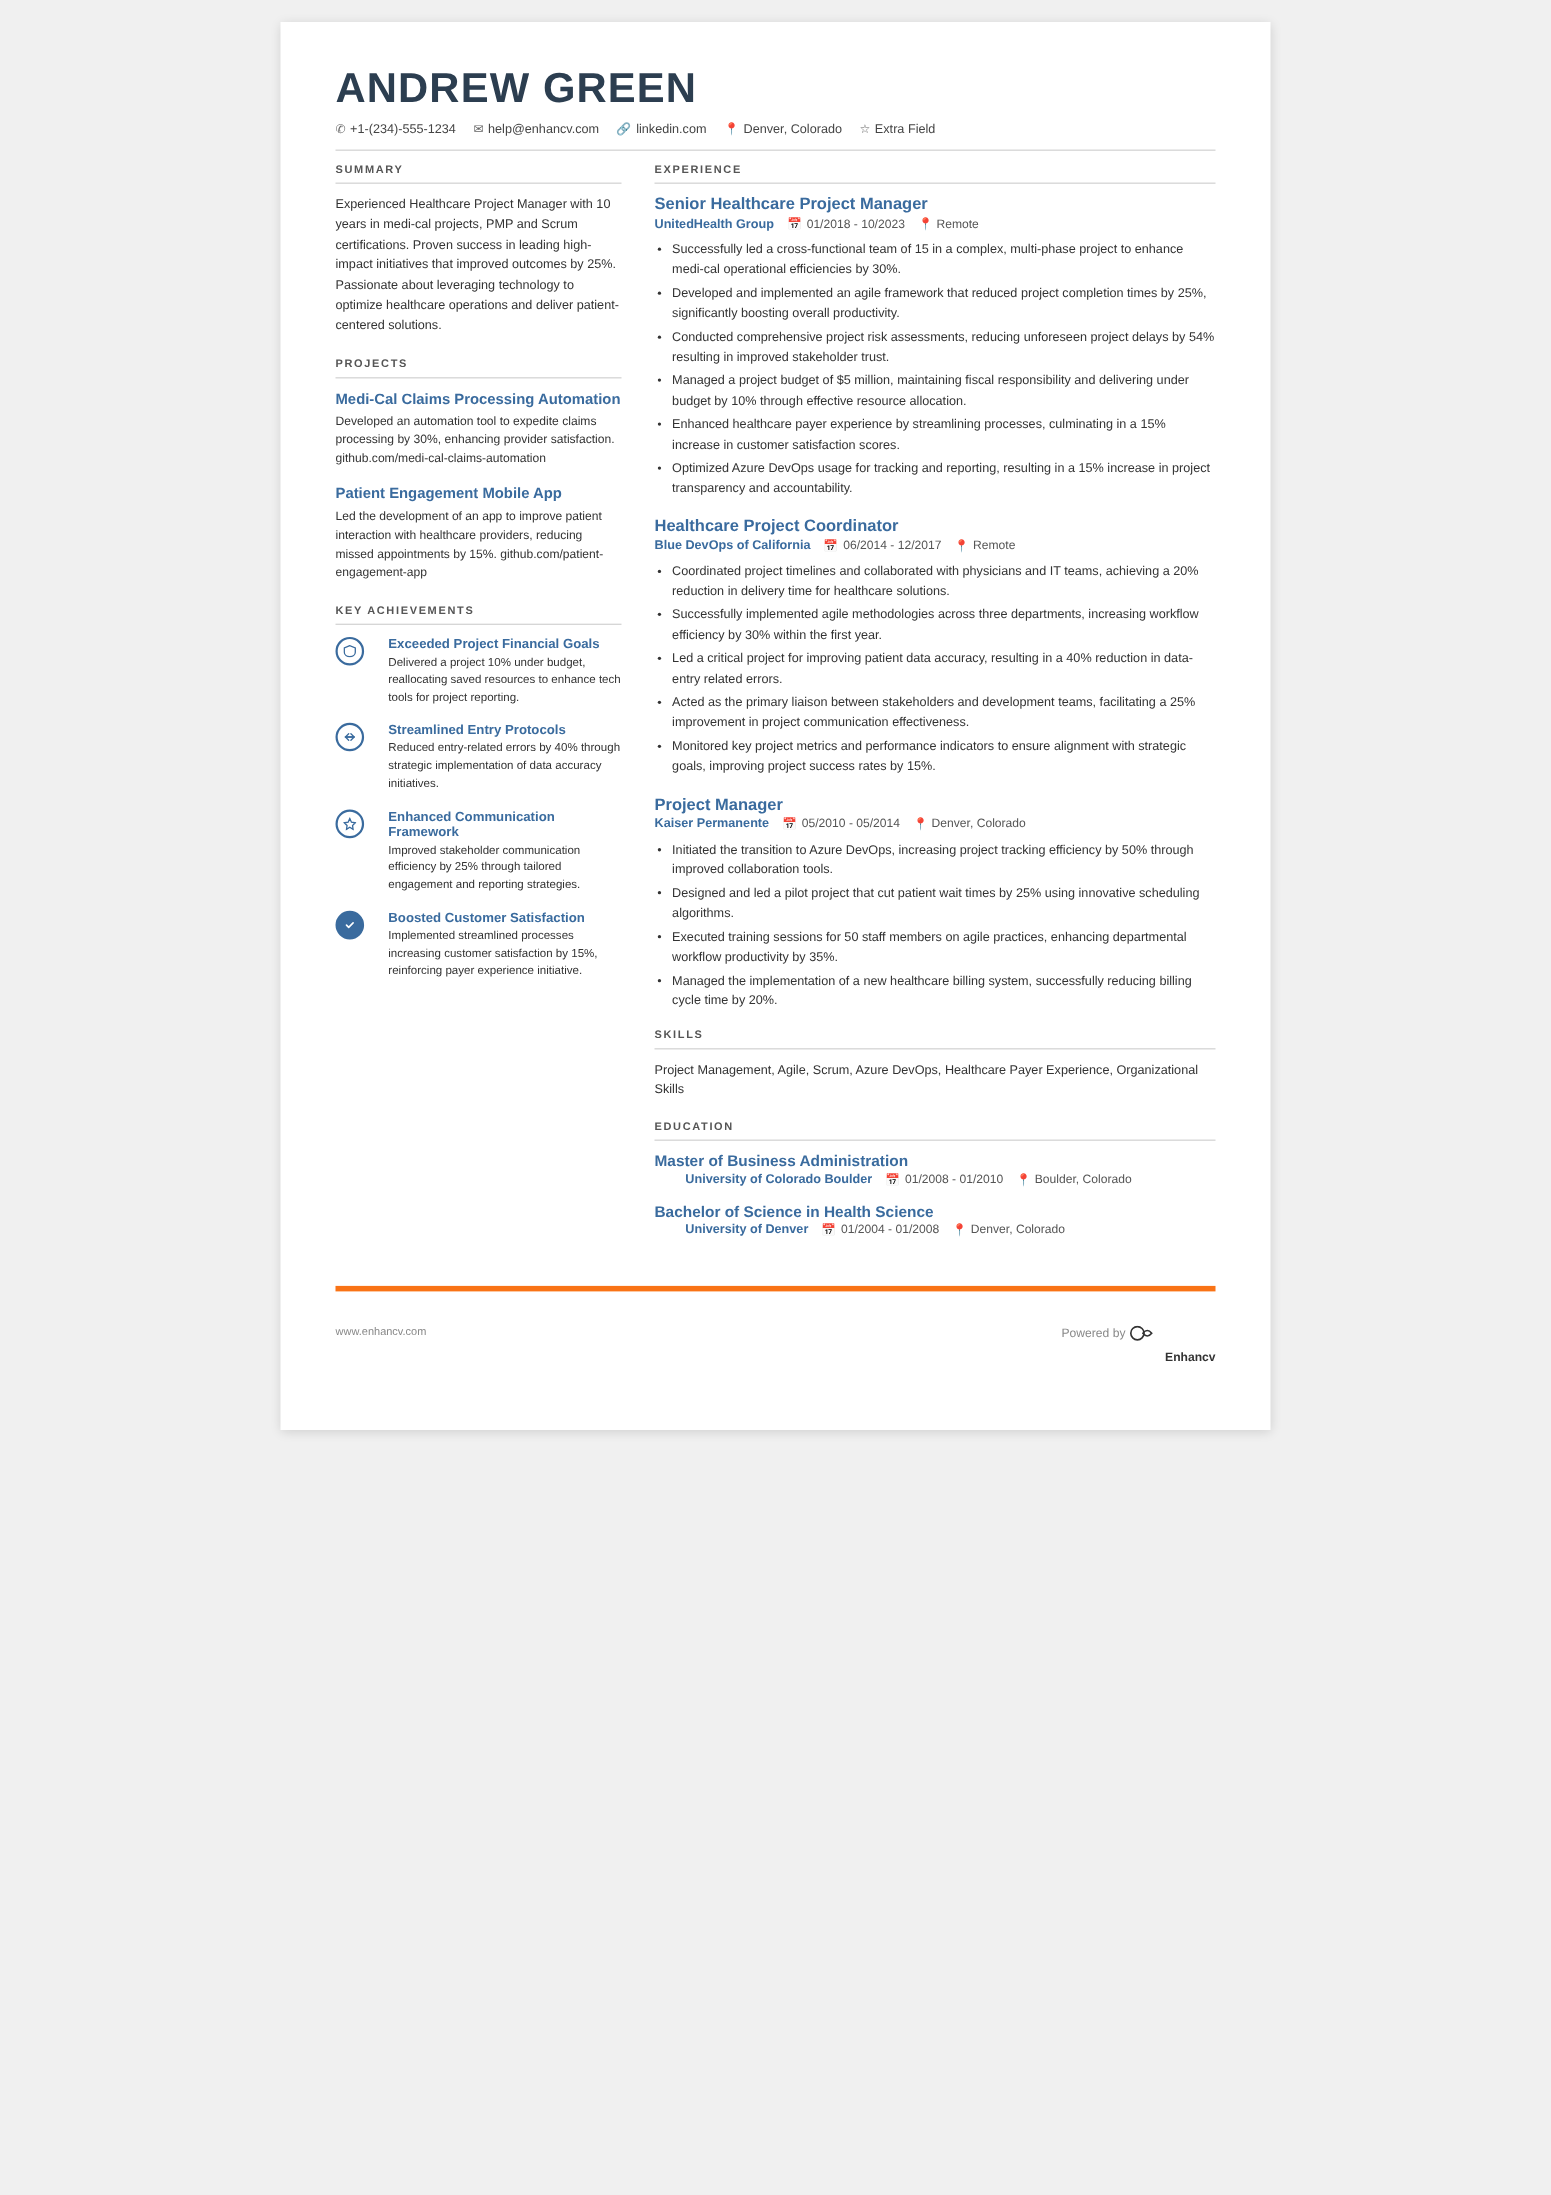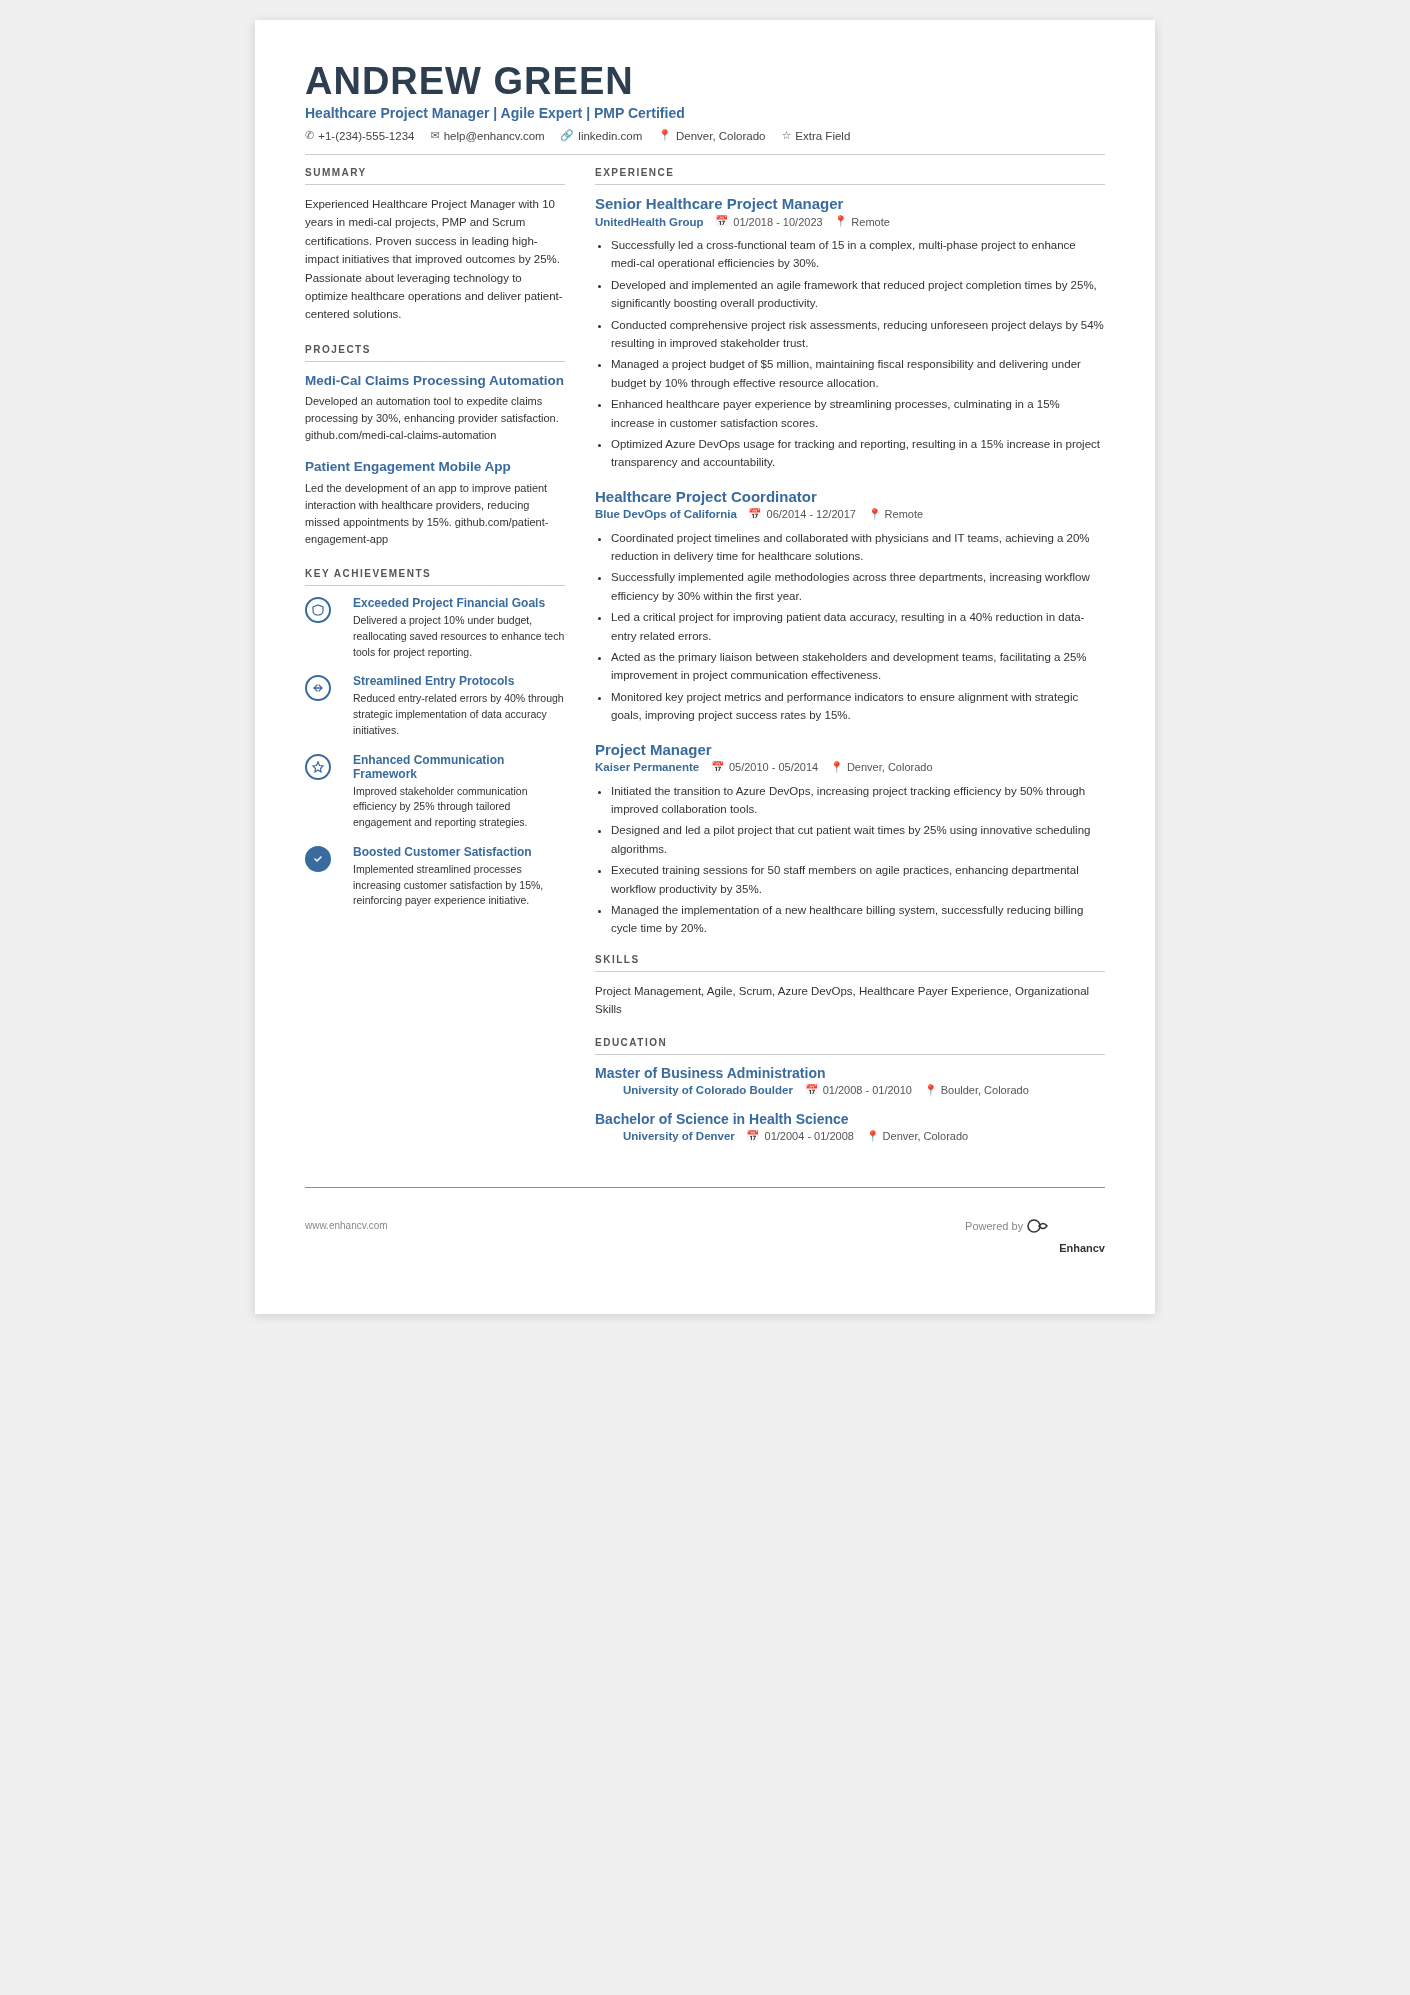--- a/index.html
+++ b/index.html
@@ -237,21 +237,21 @@
       align-items: center;
       gap: 3px;
     }
     
     .footer {
       display: flex;
       justify-content: space-between;
       align-items: center;
       margin-top: 30px;
       padding-top: 10px;
-      border-top: 1px solid #f97316;
+      border-top: 5px solid #f97316;
     }
     .footer-left {
       font-size: 10px;
       color: #888;
       font-family: Arial, sans-serif;
     }
     .footer-right {
       display: flex;
       align-items: center;
       gap: 6px;
@@ -272,21 +272,20 @@
       gap: 12px;
     }
   </style>
 </head>
 <body>
 
 <div class="page">
 
   <div class="header">
     <div class="name">ANDREW GREEN</div>
-    <div class="title">Healthcare Project Manager | Agile Expert | PMP Certified</div>
     <div class="contact-bar">
       <div class="contact-item">
         <span class="contact-icon">✆</span>
         <span>+1-(234)-555-1234</span>
       </div>
       <div class="contact-item">
         <span class="contact-icon">✉</span>
         <span>help@enhancv.com</span>
       </div>
       <div class="contact-item">

